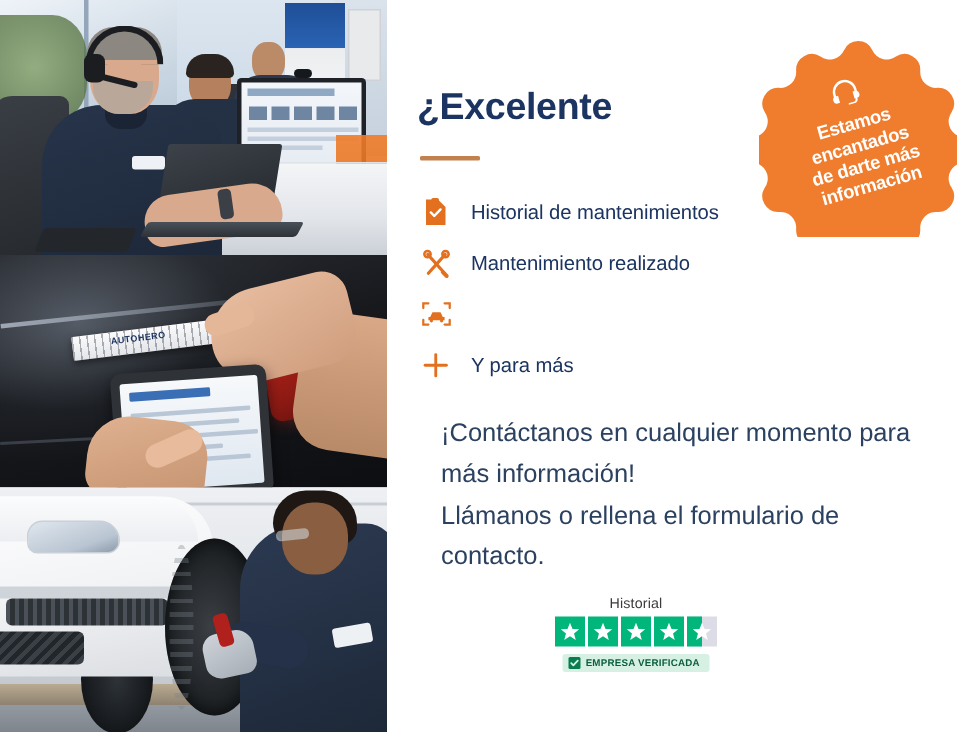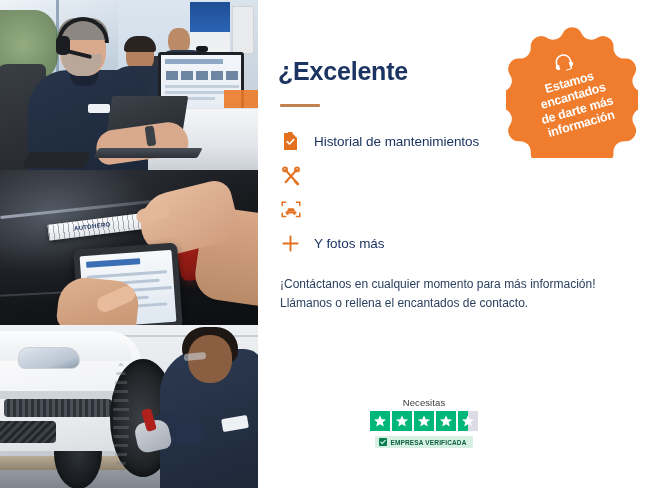--- a/index.html
+++ b/index.html
@@ -447,23 +447,23 @@
   .f-icon svg { display: block; }
   .f-label {
     color: #1c3461;
     font-size: 13.5px;
     letter-spacing: -.05px;
     white-space: nowrap;
   }
 
   .paragraph {
     color: #2b4160;
-    font-size: 12px;
+    font-size: 17px;
     line-height: 1.62;
-    margin: 6px 0 0 2px;
+    margin: 6px 0 0 16px;
     max-width: 350px;
   }
 
   
   .trust {
     position: absolute;
     left: 112px;
     bottom: 40px;
     display: flex;
     align-items: flex-end;
@@ -685,20 +685,21 @@
           <svg width="20" height="20" viewBox="0 0 20 20">
             <g stroke="#e2701f" stroke-width="2.1" stroke-linecap="round" fill="none">
               <path d="M4.2 3.6L15.4 16.2"></path>
               <path d="M15.8 3.6L4.6 16.2"></path>
             </g>
             <circle cx="4" cy="3.4" r="2.1" fill="none" stroke="#e2701f" stroke-width="1.7"></circle>
             <circle cx="16" cy="3.4" r="2.1" fill="none" stroke="#e2701f" stroke-width="1.7"></circle>
             <path d="M14.2 15.4l2.6 2.6" stroke="#e2701f" stroke-width="2.6" stroke-linecap="round"></path>
           </svg>
         </span>
+        <span class="f-label">Mantenimiento realizado</span>
       </li>
 
 
       <li class="feature">
         <span class="f-icon">
           <svg width="20" height="19" viewBox="0 0 20 19">
             <g stroke="#e2701f" stroke-width="1.5" fill="none" stroke-linecap="round">
               <path d="M1.2 5.4V2.2h3.4"></path>
                 <path d="M18.8 5.4V2.2h-3.4"></path>
               <path d="M1.2 13.2v3.2h3.4"></path>
@@ -714,33 +715,33 @@
 
       <li class="feature">
         <span class="f-icon">
           <svg width="19" height="19" viewBox="0 0 19 19">
             <g stroke="#e2701f" stroke-width="1.9" stroke-linecap="round">
               <path d="M9.5 2.4v14.2"></path>
               <path d="M2.4 9.5h14.2"></path>
             </g>
           </svg>
         </span>
-        <span class="f-label">Y fotos más</span>
+        <span class="f-label">Y para más</span>
       </li>
     </ul>
 
     <p class="paragraph">
       <span>¡Contáctanos en cualquier momento para más información!</span><br>
-      <span>Llámanos o rellena el encantados de contacto.</span>
+      <span>Llámanos o rellena el formulario de contacto.</span>
     </p>
 
     <div class="trust">
 
       <div class="tp-right">
-        <span class="tp-excelente">Necesitas</span>
+        <span class="tp-excelente">Historial</span>
         <div class="tp-stars">
           <span class="tp-box">
               <svg width="14" height="14" viewBox="0 0 24 24">
                 <path d="M12 2l2.9 7.1 7.6.3-5.9 4.8 2 7.4-6.6-4.1-6.6 4.1 2-7.4L1.5 9.4l7.6-.3z" fill="#fff"></path>
               </svg>
             </span>
           <span class="tp-box">
               <svg width="14" height="14" viewBox="0 0 24 24">
                 <path d="M12 2l2.9 7.1 7.6.3-5.9 4.8 2 7.4-6.6-4.1-6.6 4.1 2-7.4L1.5 9.4l7.6-.3z" fill="#fff"></path>
               </svg>

